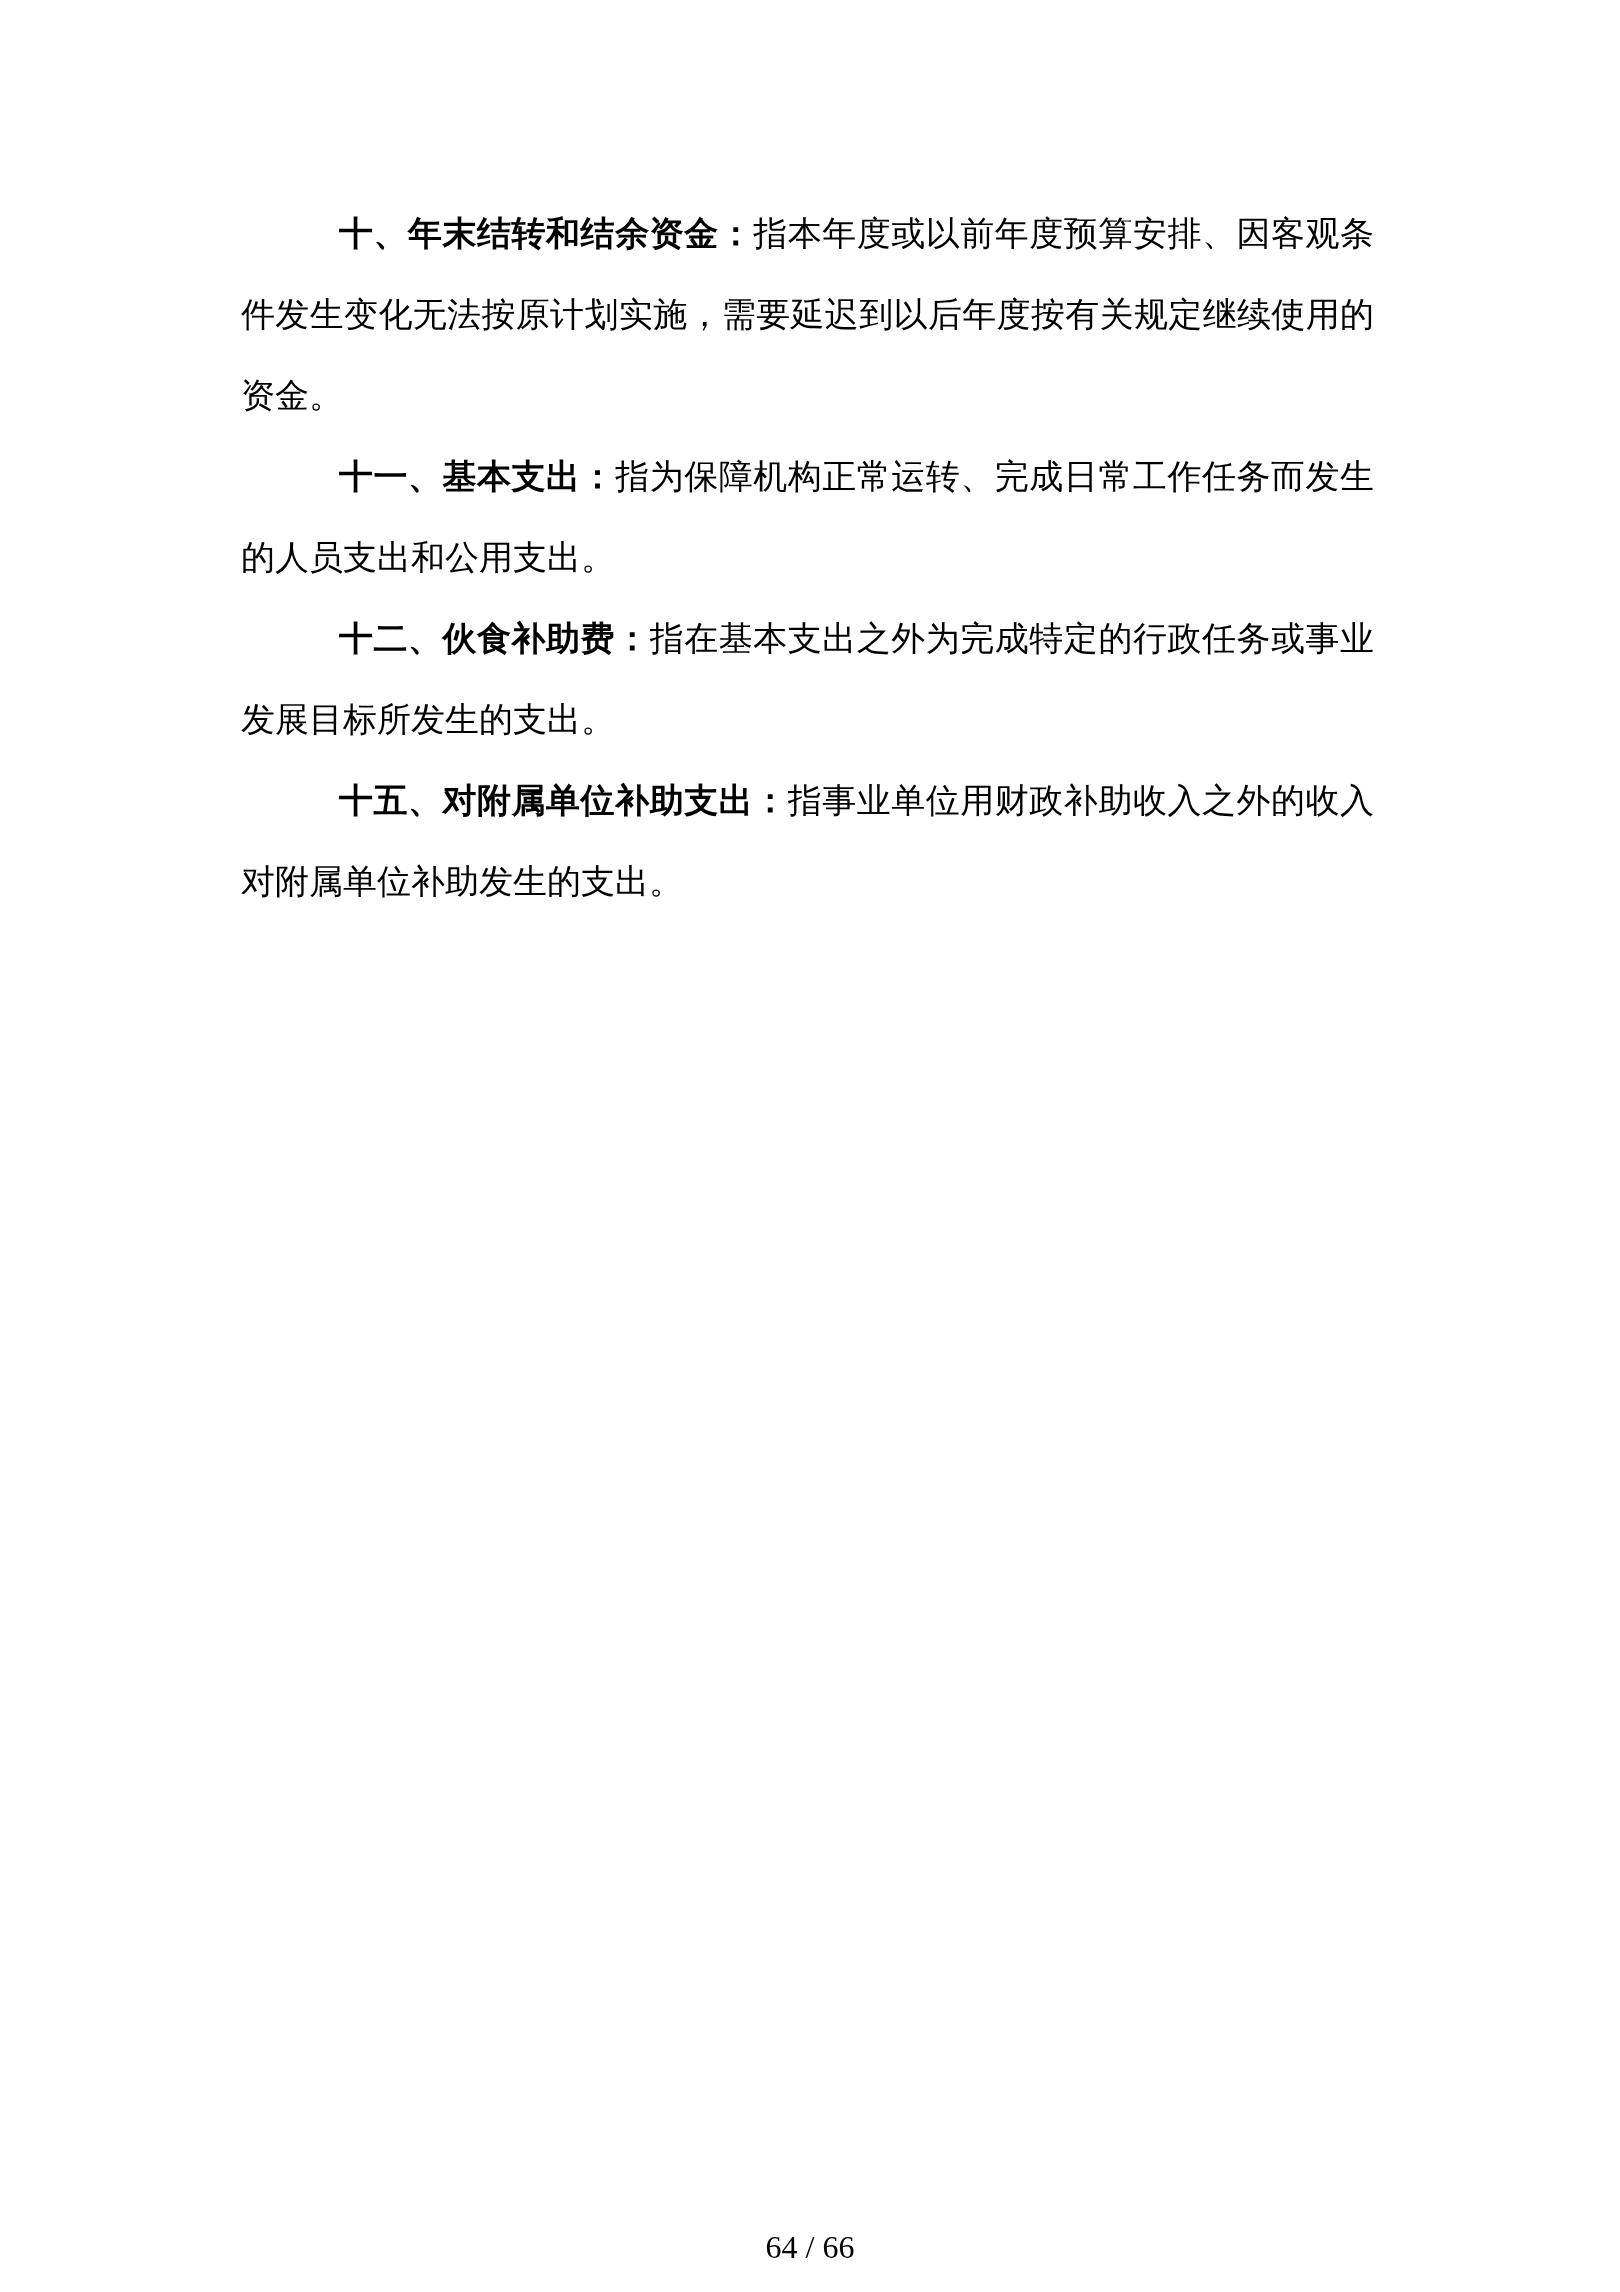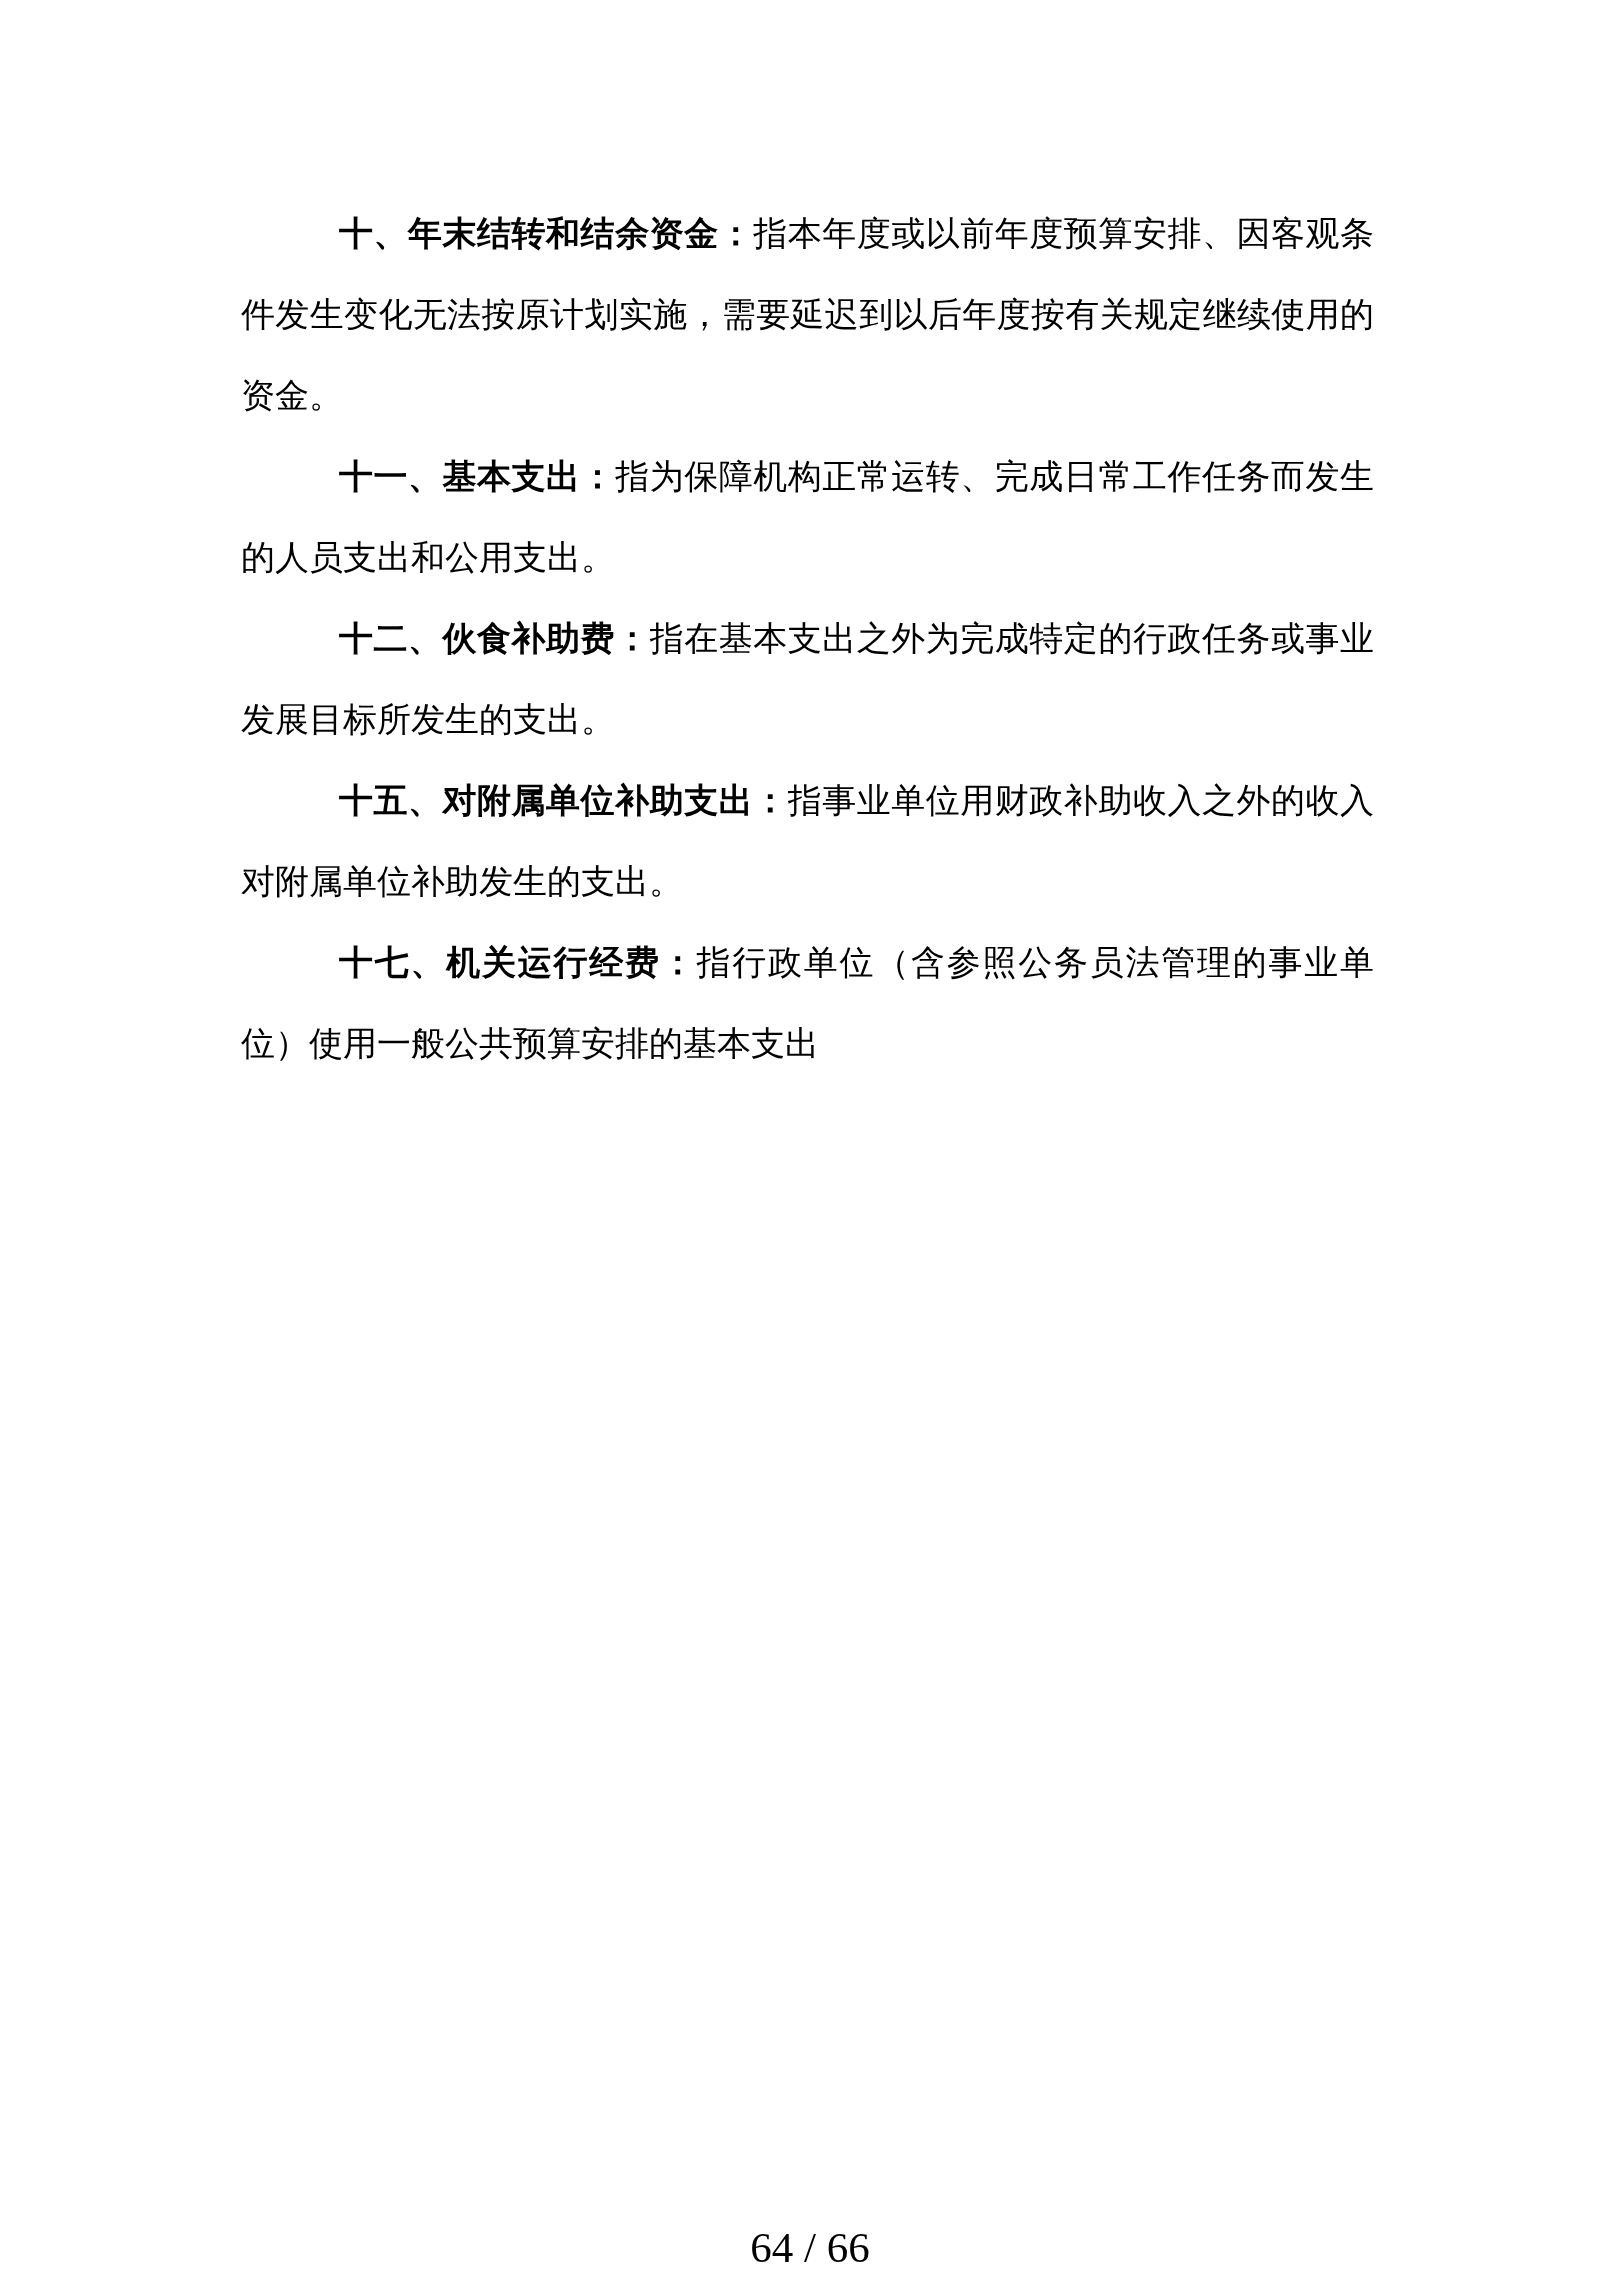--- a/index.html
+++ b/index.html
@@ -38,38 +38,37 @@
   }
   .definition {
     font-weight: 400;
   }
   .page-footer {
     position: absolute;
     top: 2223px;
     left: 0;
     width: 1620px;
     text-align: center;
-    font-size: 43px;
+    font-size: 32px;
     line-height: 49px;
     font-family: "Liberation Serif", serif;
     color: #000000;
   }
 </style>
 </head>
 <body>
 
 <div class="doc-body">
   <p class="para"><span class="term">十、年末结转和结余资金：</span><span class="definition">指本年度或以前年度预算安排、因客观条件发生变化无法按原计划实施，需要延迟到以后年度按有关规定继续使用的资金。</span></p>
 
   <p class="para"><span class="term">十一、基本支出：</span><span class="definition">指为保障机构正常运转、完成日常工作任务而发生的人员支出和公用支出。</span></p>
 
   <p class="para"><span class="term">十二、伙食补助费：</span><span class="definition">指在基本支出之外为完成特定的行政任务或事业发展目标所发生的支出。</span></p>
 
 
 
   <p class="para"><span class="term">十五、对附属单位补助支出：</span><span class="definition">指事业单位用财政补助收入之外的收入对附属单位补助发生的支出。</span></p>
 
 
-  <p class="para"><span class="term">十七、机关运行经费：</span><span class="definition">指行政单位（含参照公务员法管理的事业单位）使用一般公共预算安排的基本支出</span></p>
 </div>
 
 <div class="page-footer">64 / 66</div>
 
 
 </body></html>

